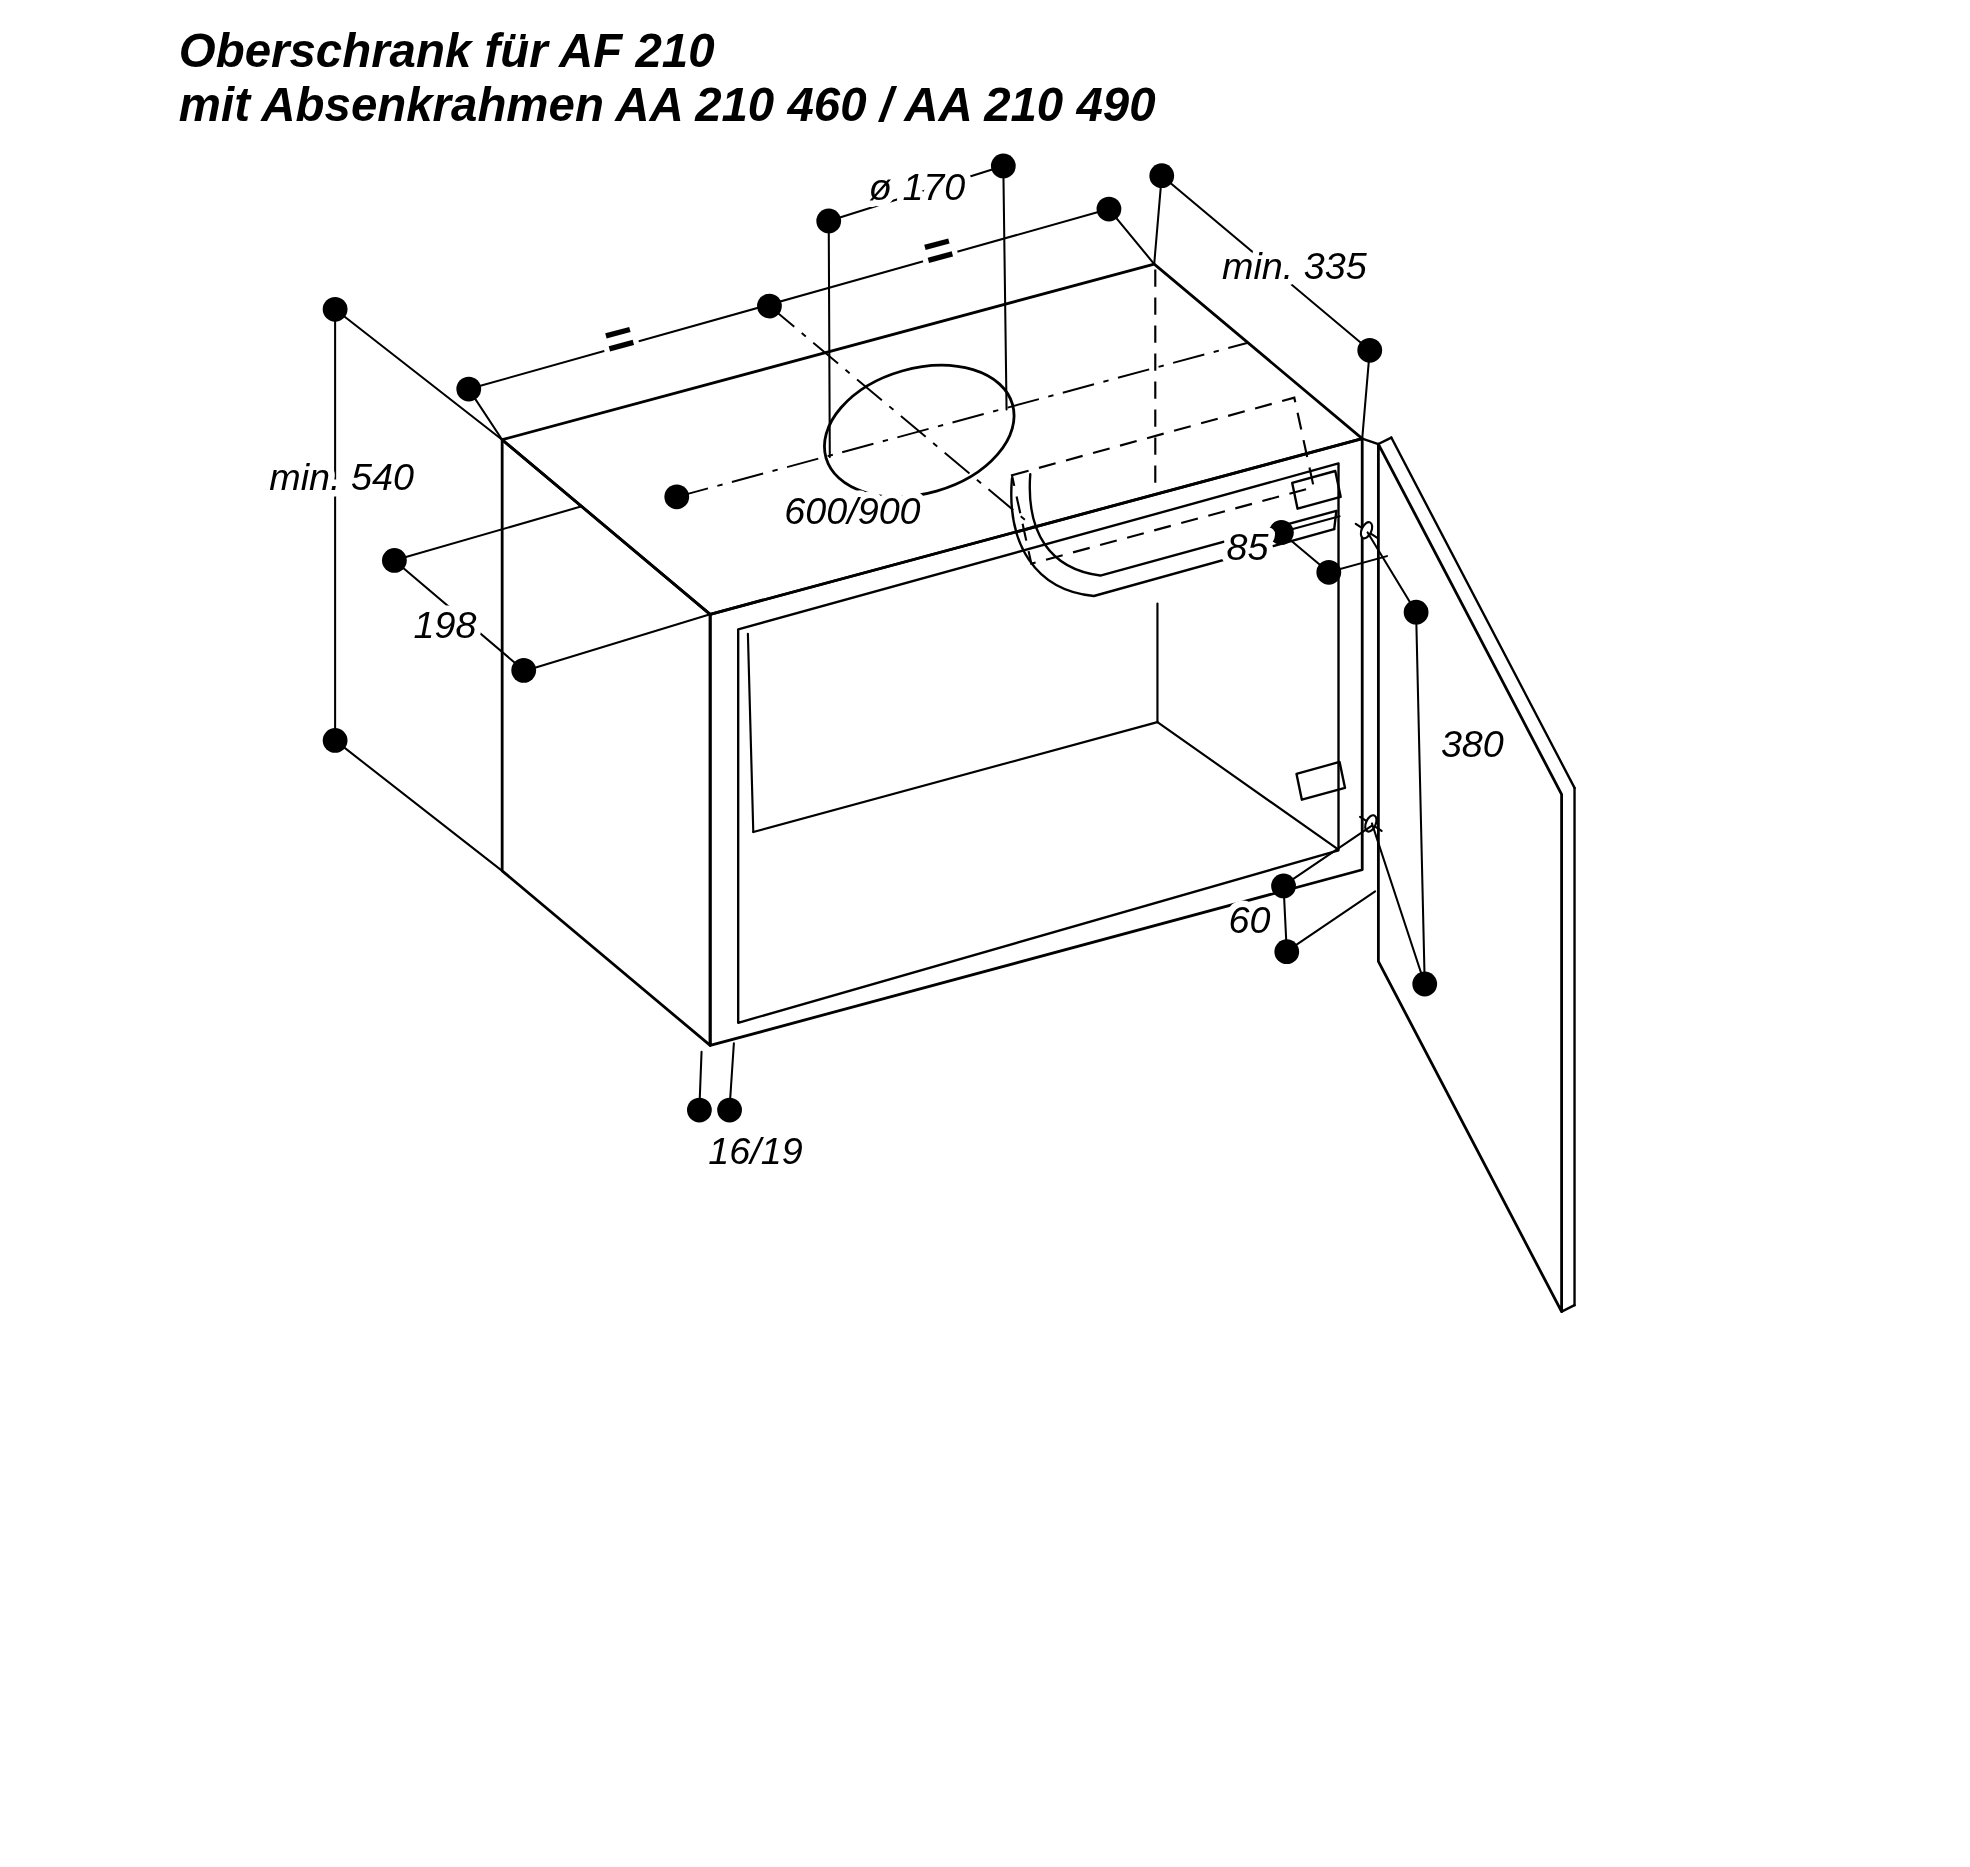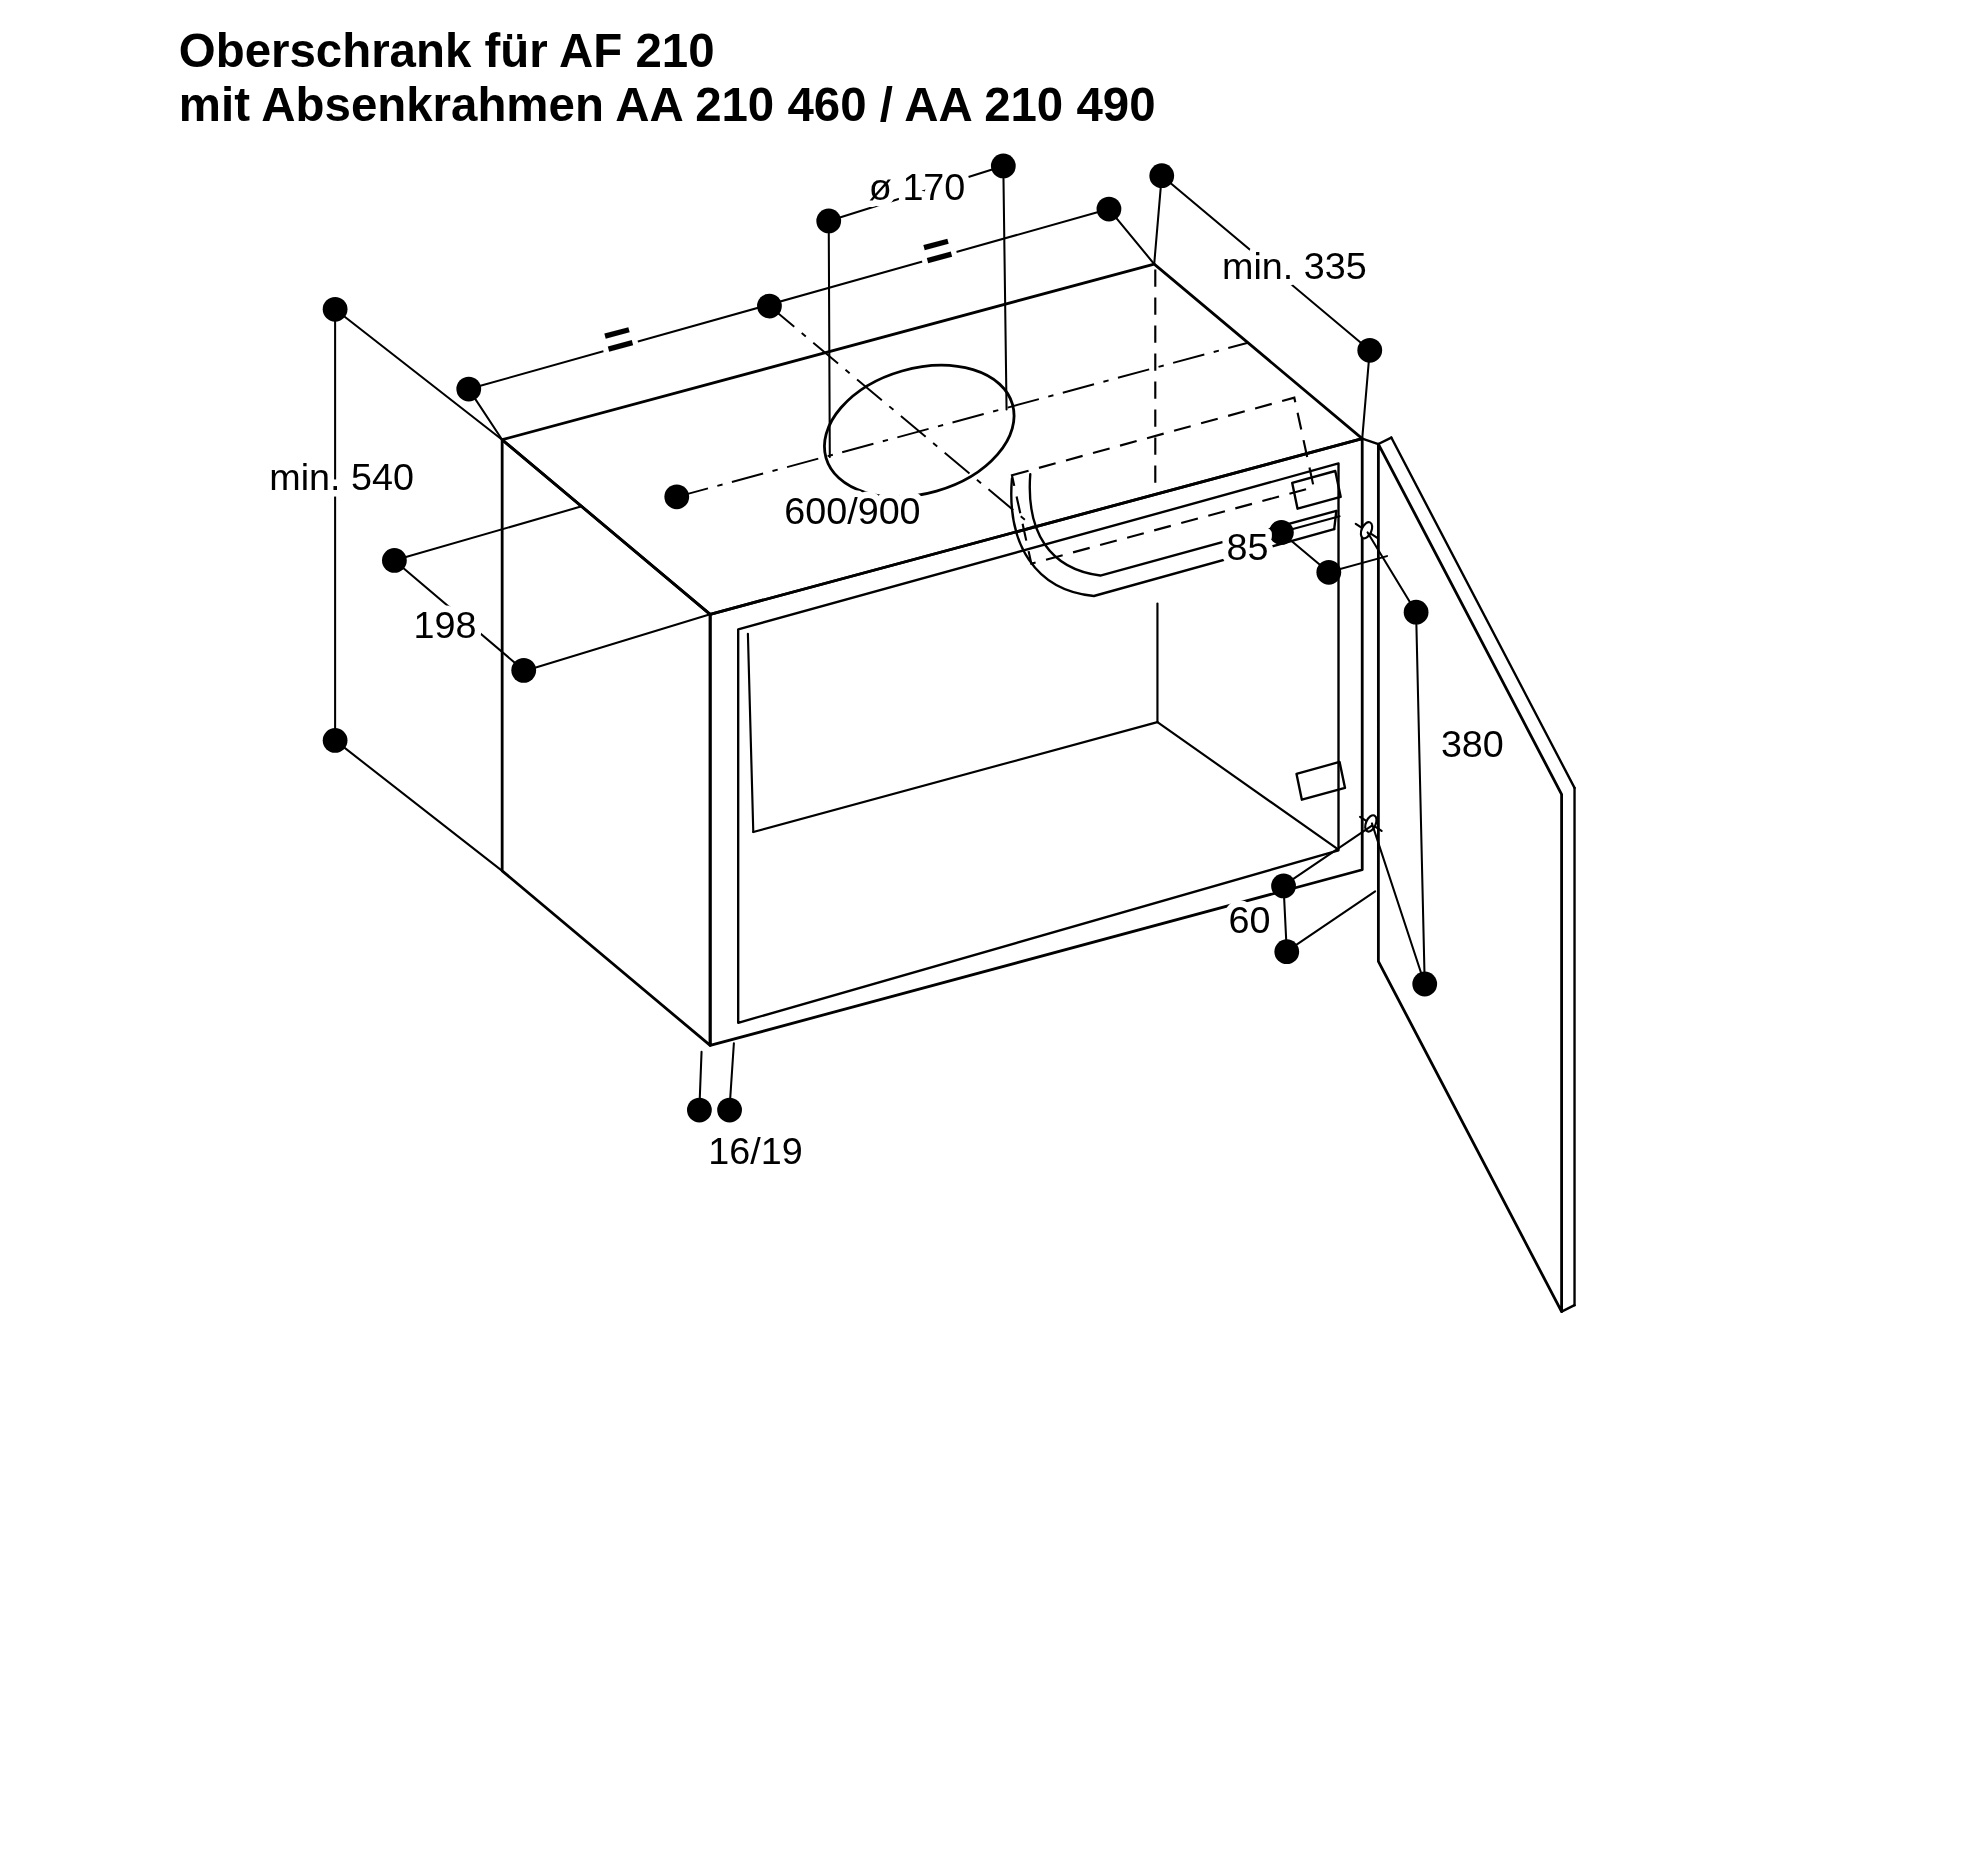--- a/index.html
+++ b/index.html
@@ -1,17 +1,17 @@
 <!DOCTYPE html>
 <html><head>
 <meta charset="utf-8">
 <style>
   html,body{margin:0;padding:0;background:#fff;}
   .stage{position:relative;width:1970px;height:1580px;background:#fff;overflow:hidden;
-         font-family:"Liberation Sans",sans-serif;}
+         font-family:"Liberation Sans",sans-serif;font-style:italic;}
   svg{display:block;width:100%;height:100%;}
   .ln   {fill:none;stroke:#000;stroke-width:2.6;stroke-linejoin:round;stroke-linecap:round;}
   .ln2  {fill:none;stroke:#000;stroke-width:2.2;stroke-linejoin:round;stroke-linecap:round;}
   .thin {fill:none;stroke:#000;stroke-width:2;stroke-linejoin:round;stroke-linecap:round;}
   .dash {fill:none;stroke:#000;stroke-width:2;stroke-dasharray:16 10;stroke-linecap:butt;}
   .cline{fill:none;stroke:#000;stroke-width:1.8;stroke-dasharray:30 9 5 9;stroke-linecap:butt;}
   .dimln{fill:none;stroke:#000;stroke-width:1.9;stroke-linecap:round;}
   .dot  {fill:#000;stroke:none;}
   .screw{fill:#fff;stroke:#000;stroke-width:2;}
   text{fill:#000;}

